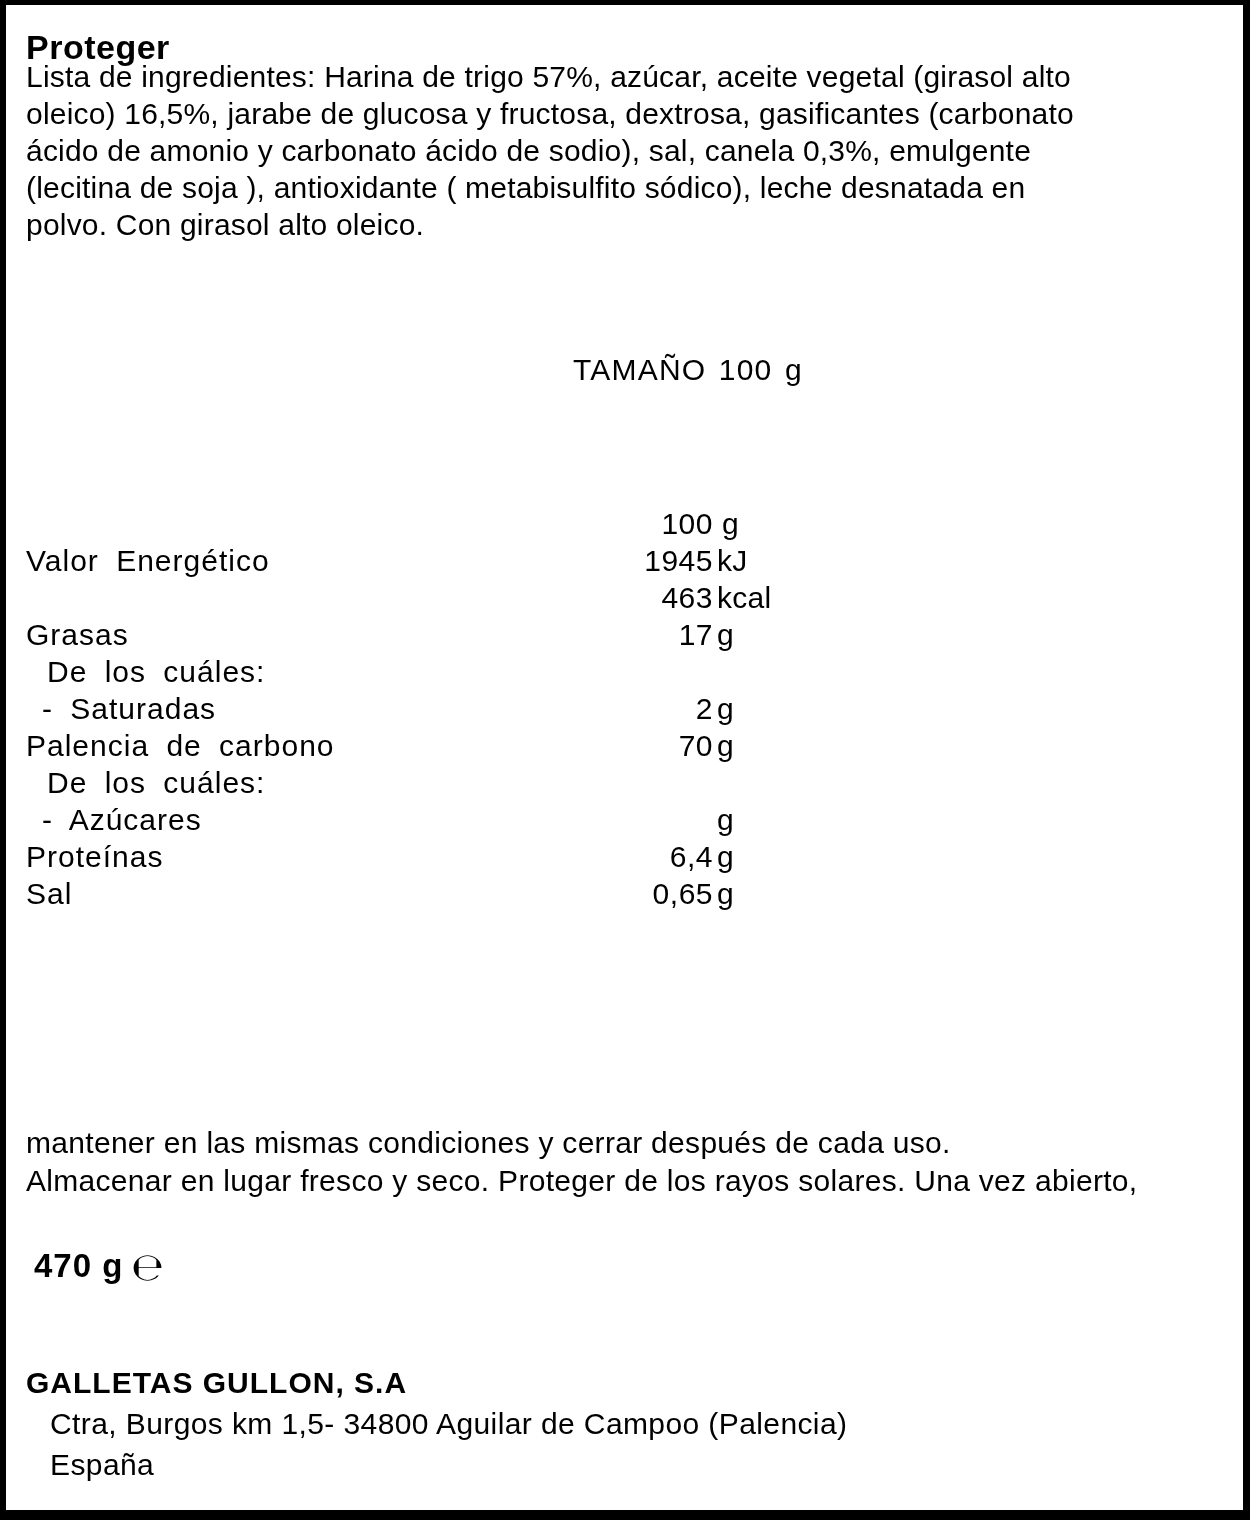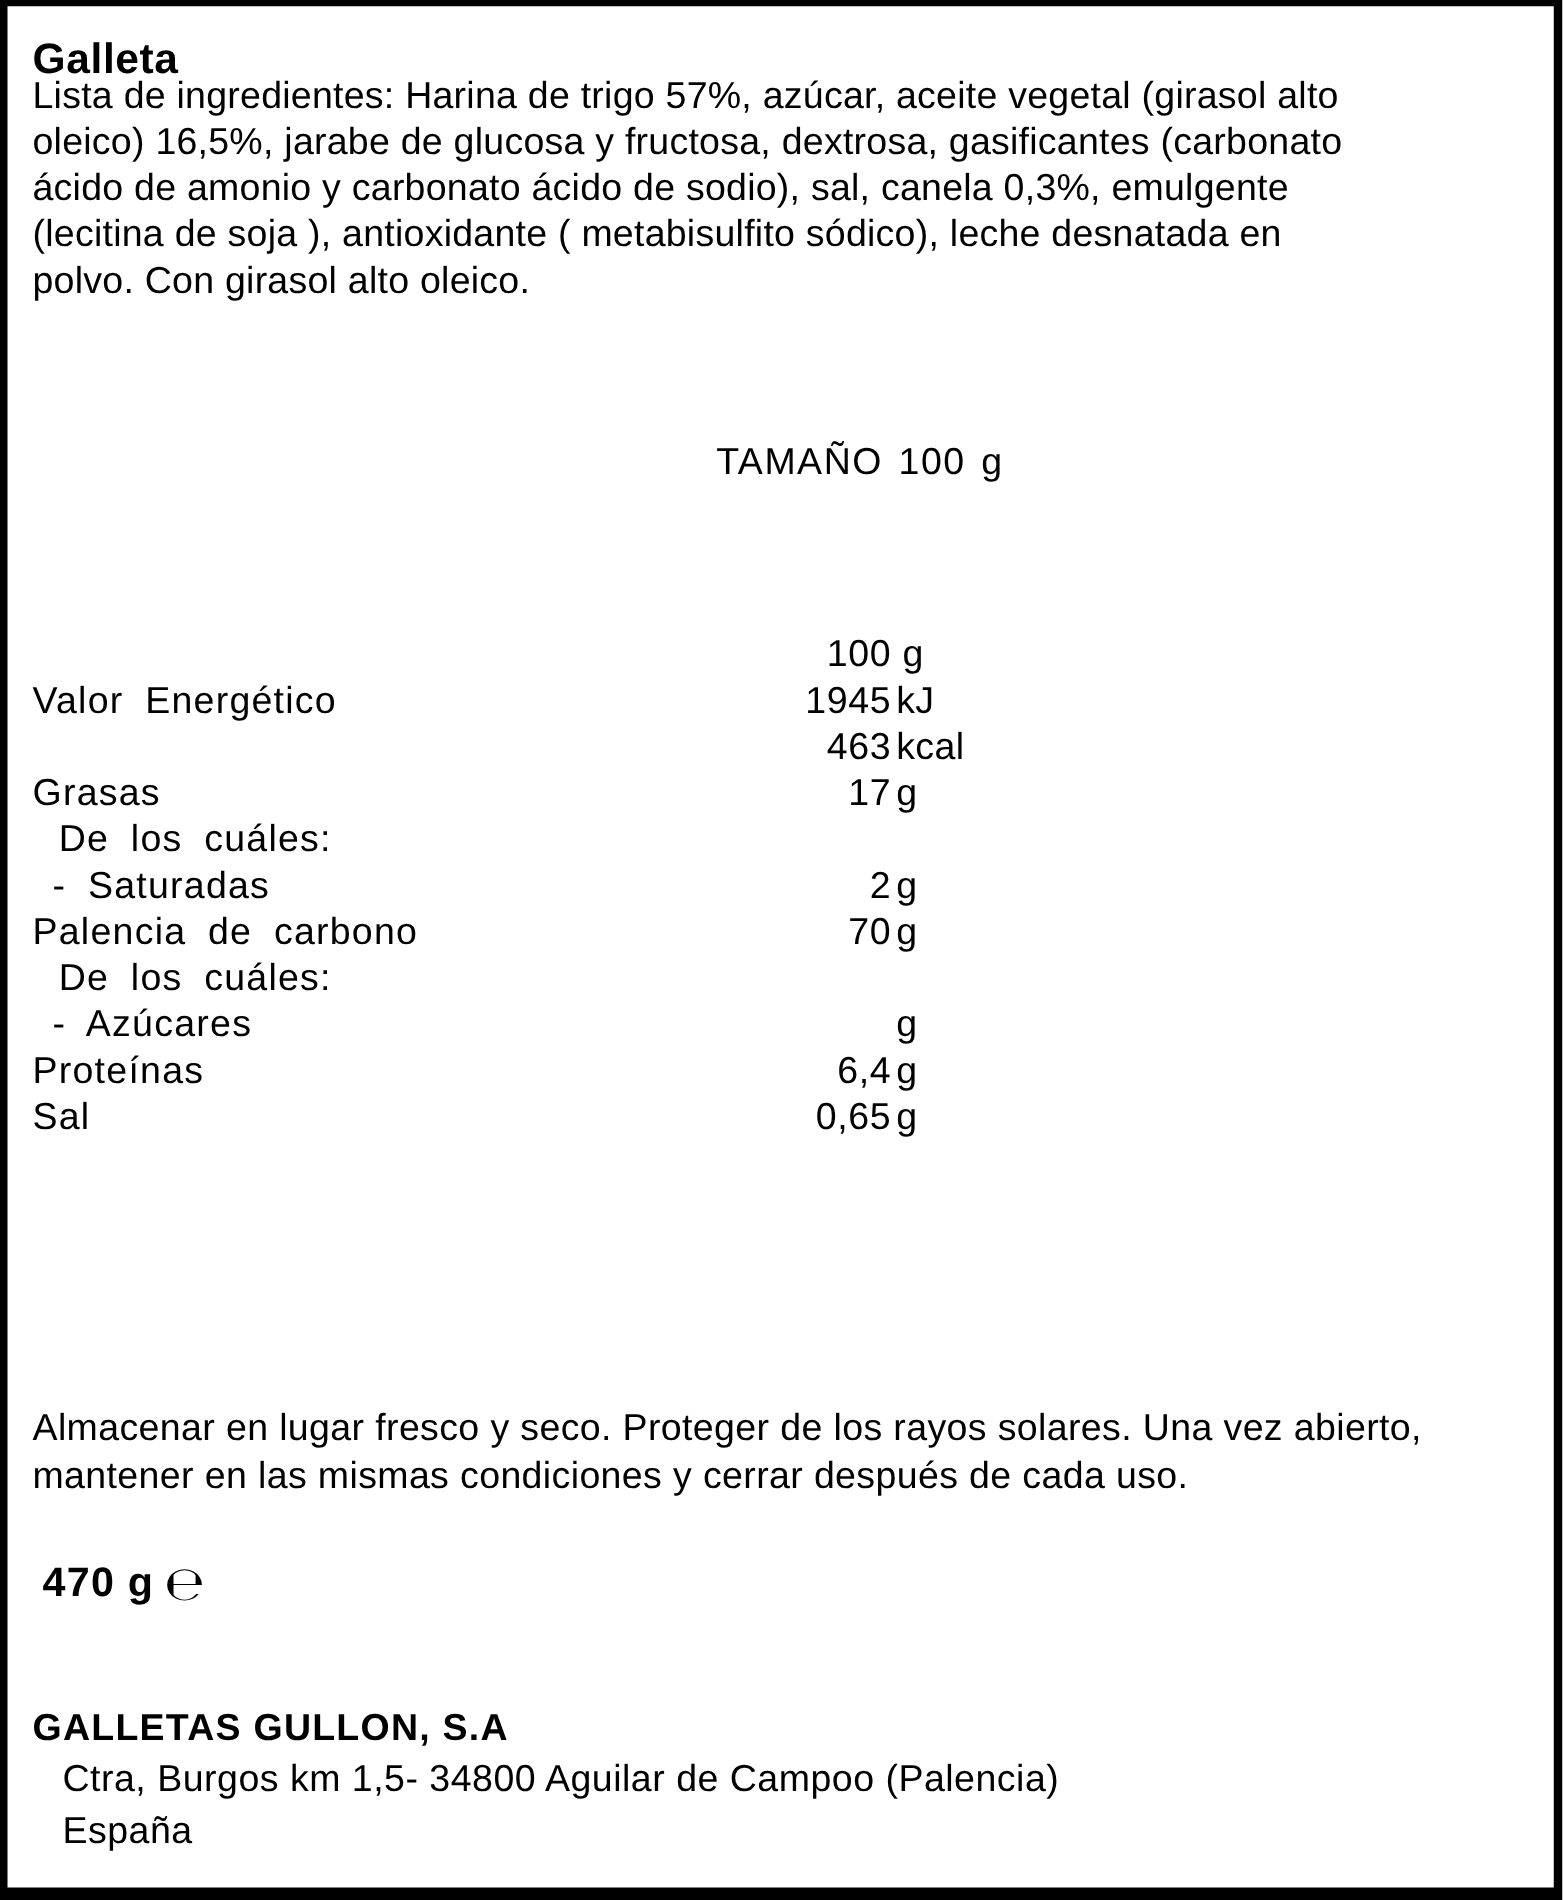--- a/index.html
+++ b/index.html
@@ -135,21 +135,21 @@
   .manufacturer .mcountry {
     letter-spacing: 0.4px;
     margin-left: 24px;
   }
 </style>
 </head>
 <body>
 
 <div class="page">
 
-  <h1 class="title">Galleta</h1>
+  <h1 class="title">Proteger</h1>
 
   <div class="ingredients"><div><span>Lista de ingredientes: Harina de </span><span class="b">trigo</span><span> 57%, azúcar, aceite vegetal (girasol alto</span></div><div><span>oleico) 16,5%, jarabe de glucosa y fructosa, dextrosa, gasificantes (carbonato</span></div><div><span>ácido de amonio y carbonato ácido de sodio), sal, canela 0,3%, emulgente</span></div><div><span>(lecitina de </span><span class="b">soja</span><span> ), antioxidante ( </span><span class="b">metabisulfito</span><span> sódico), </span><span class="b">leche</span><span> desnatada en</span></div><div><span>polvo. Con girasol alto oleico.</span></div></div>
 
   <div class="serving">TAMAÑO 100 g</div>
 
   <div class="nutrition">
     <div class="nut-row hdr">
       <span class="val">100</span>
       <span class="unit">g</span>
     </div>
@@ -198,21 +198,21 @@
         <span class="val">6,4</span>
         <span class="unit">g</span>
       </div>
       <div class="nut-row">
         <span class="lbl ind0">Sal</span>
         <span class="val">0,65</span>
         <span class="unit">g</span>
       </div>
     </div>
 
-  <div class="storage"><div>Almacenar en lugar fresco y seco. Proteger de los rayos solares. Una vez abierto,</div><div>mantener en las mismas condiciones y cerrar después de cada uso.</div></div>
+  <div class="storage"><div>mantener en las mismas condiciones y cerrar después de cada uso.</div><div>Almacenar en lugar fresco y seco. Proteger de los rayos solares. Una vez abierto,</div></div>
 
   <div class="net-weight">
     <span class="amount">470 g</span><span class="esign">℮</span>
   </div>
 
   <div class="manufacturer">
     <div class="mname">GALLETAS GULLON, S.A</div>
     <div class="maddr">Ctra, Burgos km 1,5- 34800 Aguilar de Campoo (Palencia)</div>
     <div class="mcountry">España</div>
   </div>

